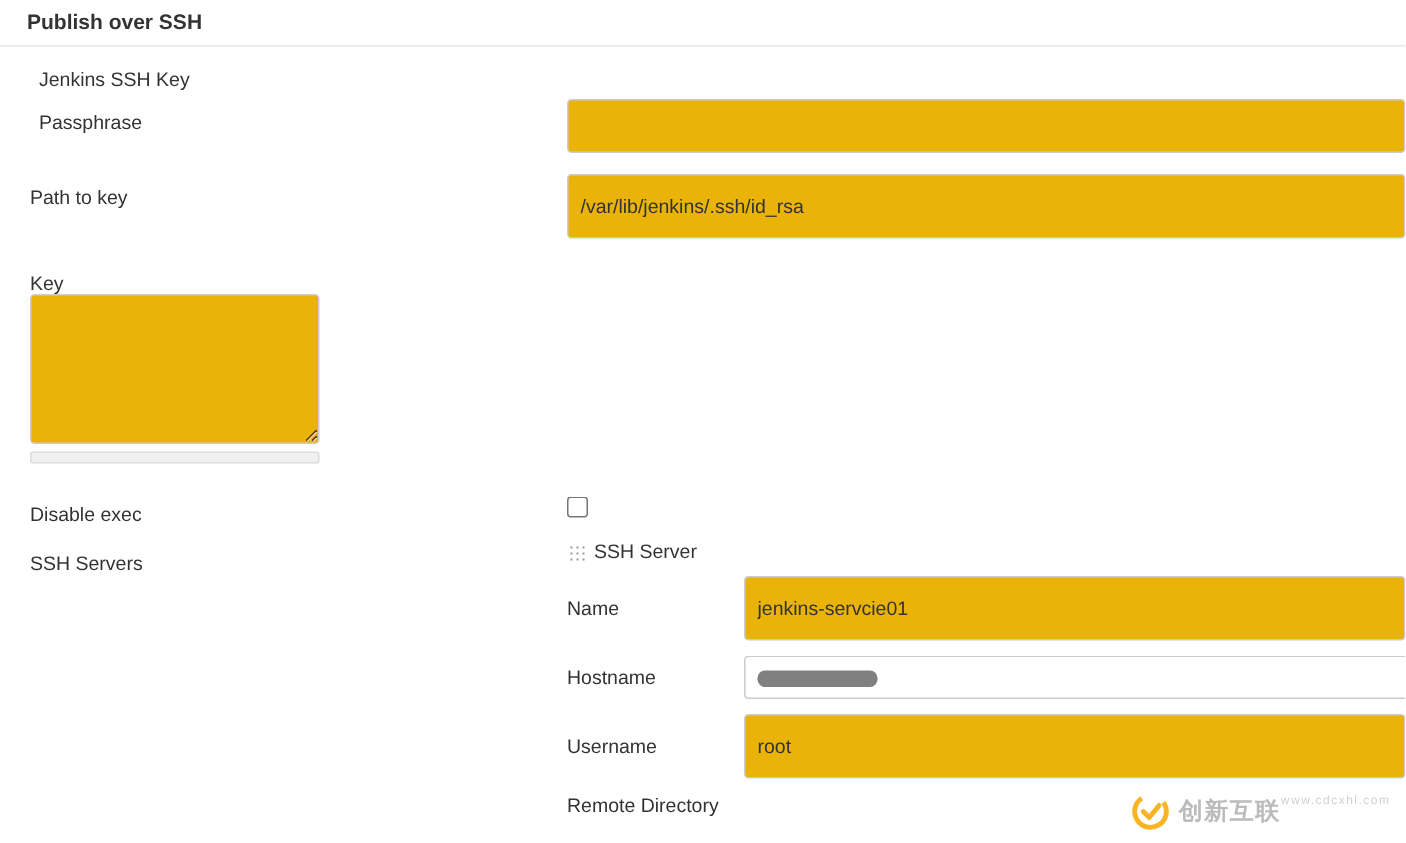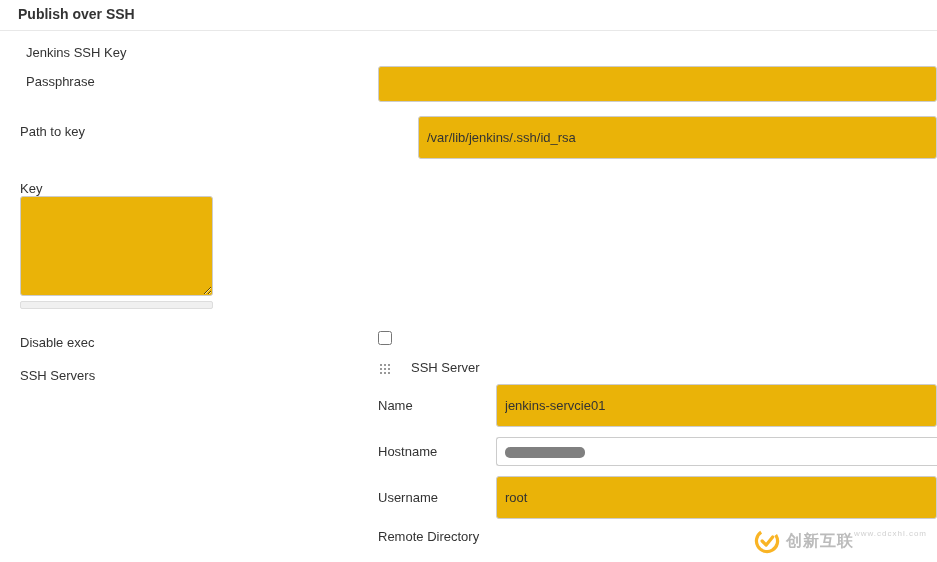--- a/index.html
+++ b/index.html
@@ -53,21 +53,21 @@
     .tall-input { height: 36px; }
     .key-textarea { height: 100px; }
     .checkbox {
       width: 14px;
       height: 14px;
       margin-top: 4px;
     }
     .server-header {
       display: flex;
       align-items: center;
-      gap: 21px;
+      gap: 6px;
       padding-bottom: 4px;
     }
     .drag-icon {
       display: inline-block;
       width: 12px;
       height: 12px;
       background-image: radial-gradient(circle, #999 1px, transparent 1px);
       background-size: 4px 4px;
       background-position: 1px 1px;
     }
@@ -136,21 +136,21 @@
   <div class="form-control-area"></div>
 </div>
 
 <div class="form-row">
   <div class="form-label" style="padding-left:6px;">Passphrase</div>
   <div class="form-control-area">
     <input type="password" class="tall-input" value="" style="">
   </div>
 </div>
 
-<div class="form-row" style="margin-top:6px;gap:40px;">
+<div class="form-row" style="margin-top:6px;">
   <div class="form-label">Path to key</div>
   <div class="form-control-area">
     <input type="text" value="/var/lib/jenkins/.ssh/id_rsa" style="">
   </div>
 </div>
 
 <div class="form-row" style="margin-top:6px;flex-direction:column;">
   <div class="form-label">Key</div>
   <div class="form-control-area">
     <textarea class="key-textarea" style=""></textarea>

